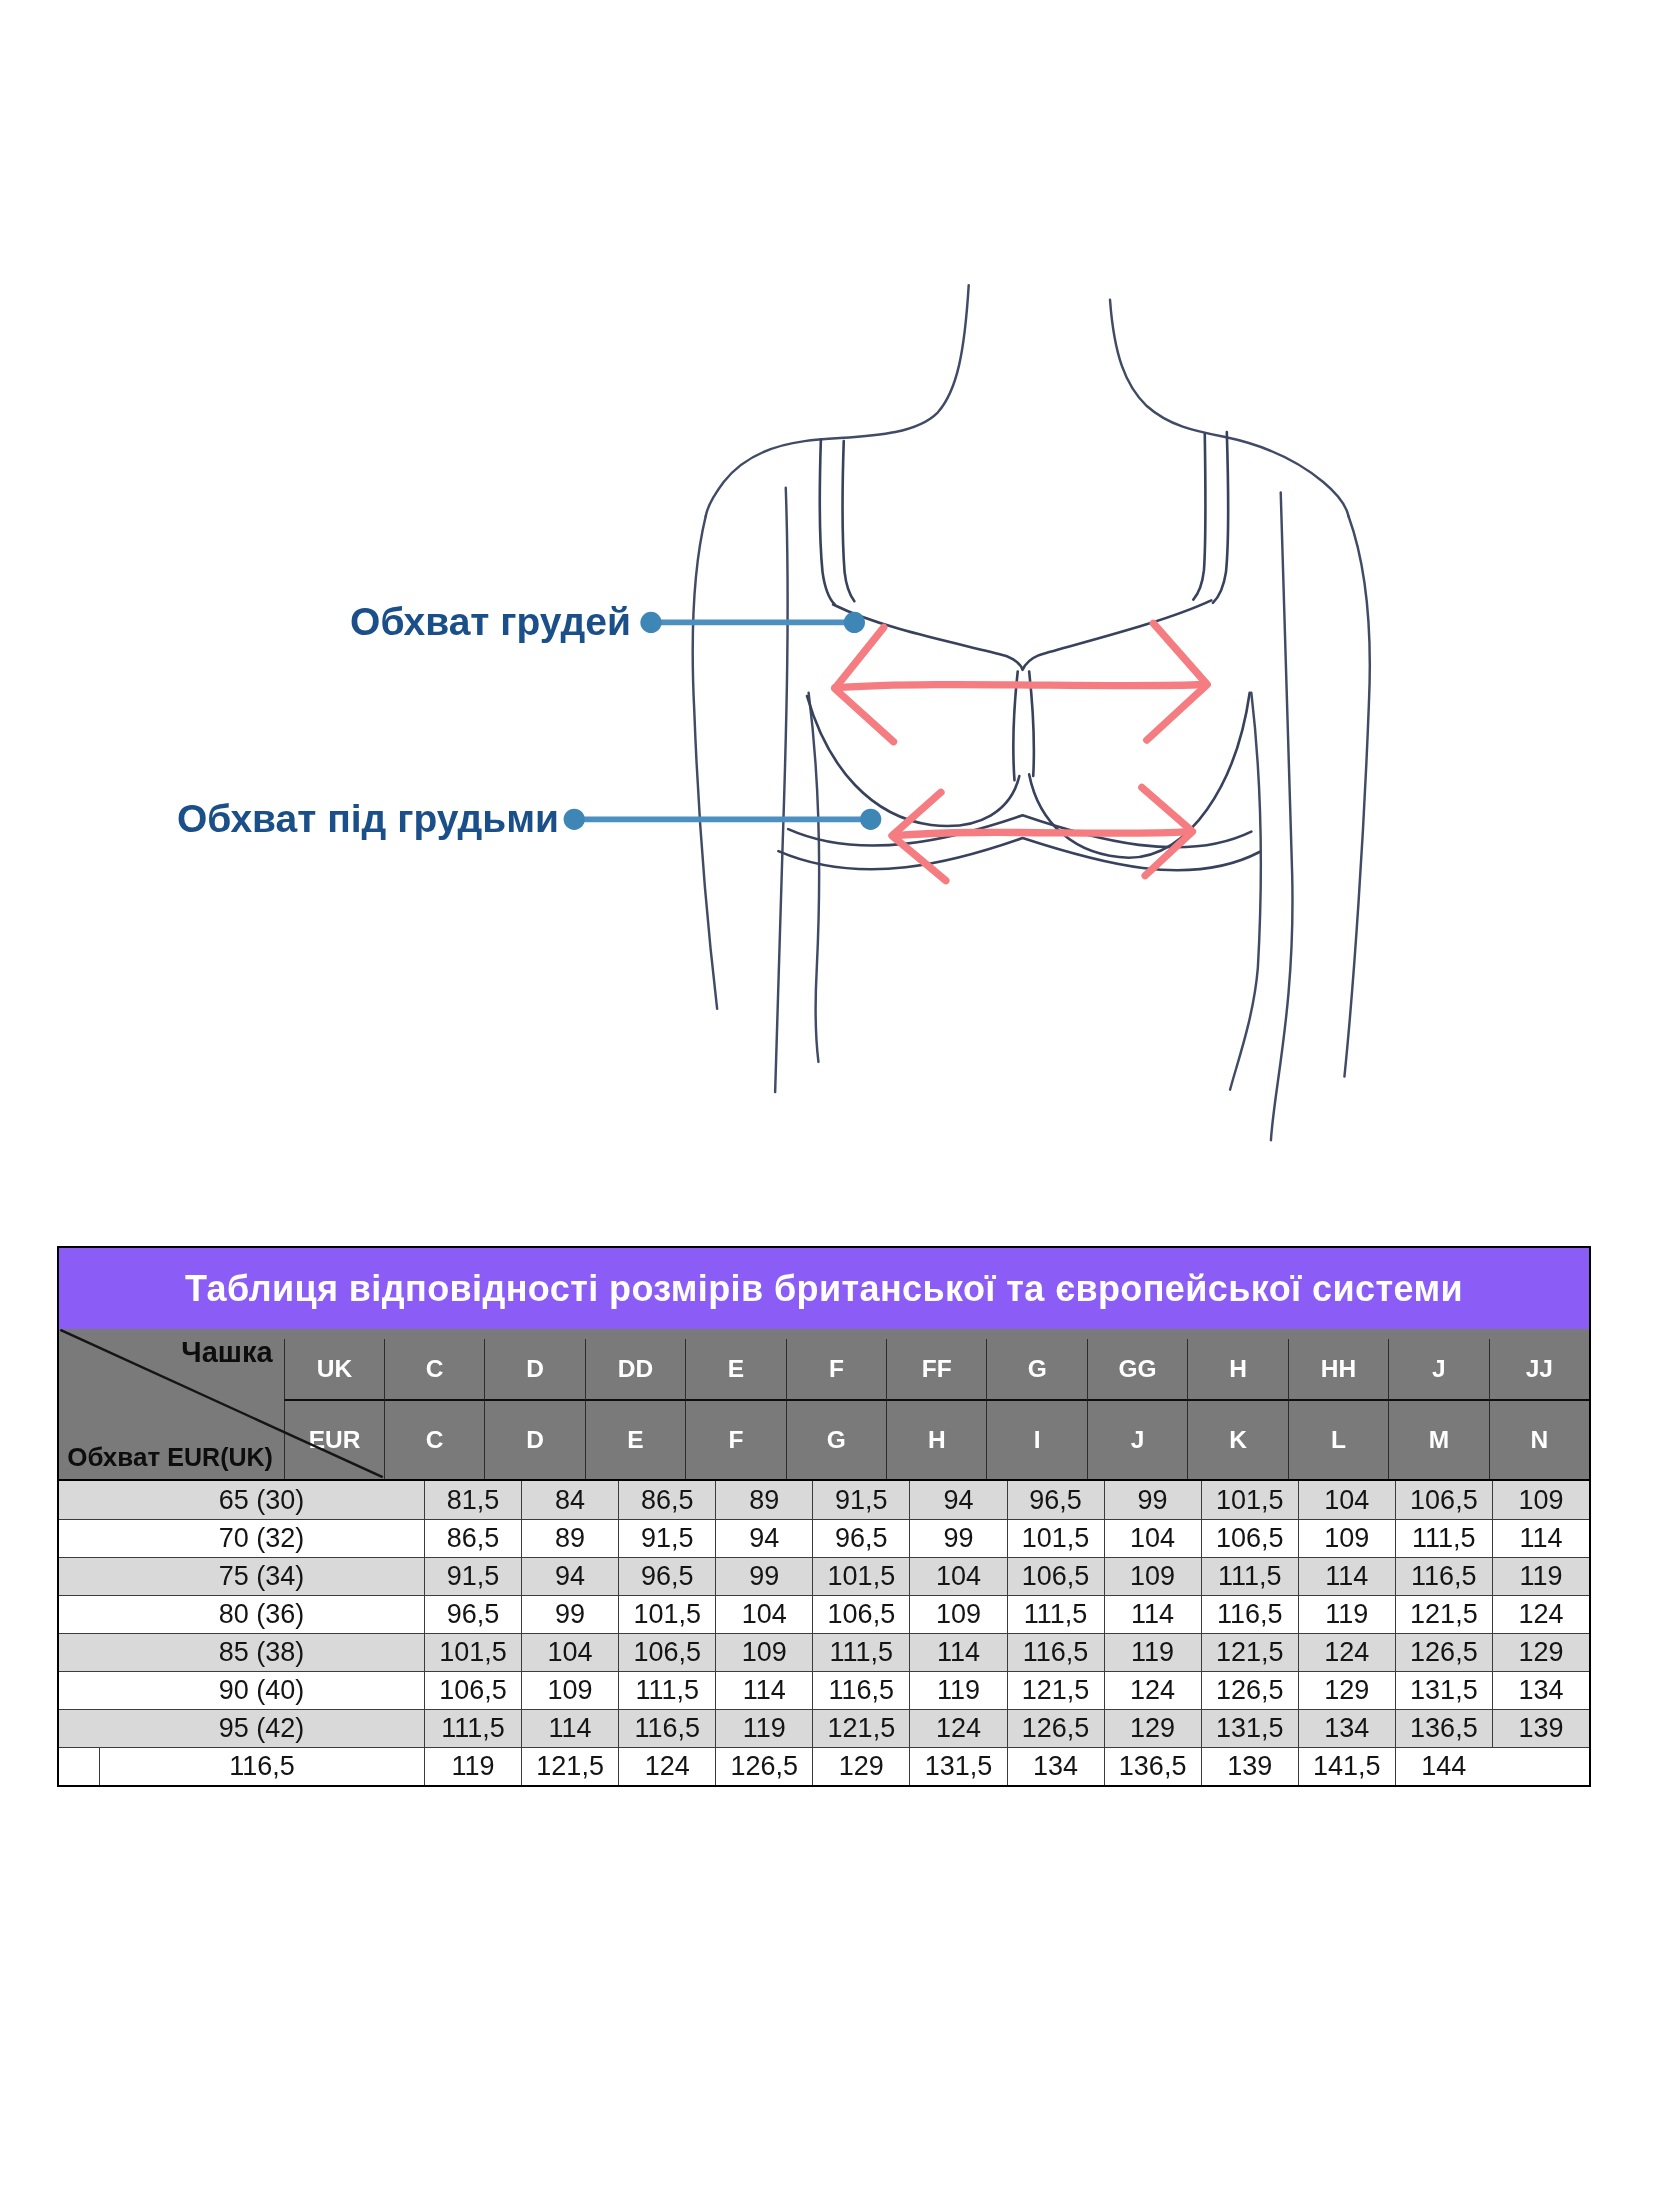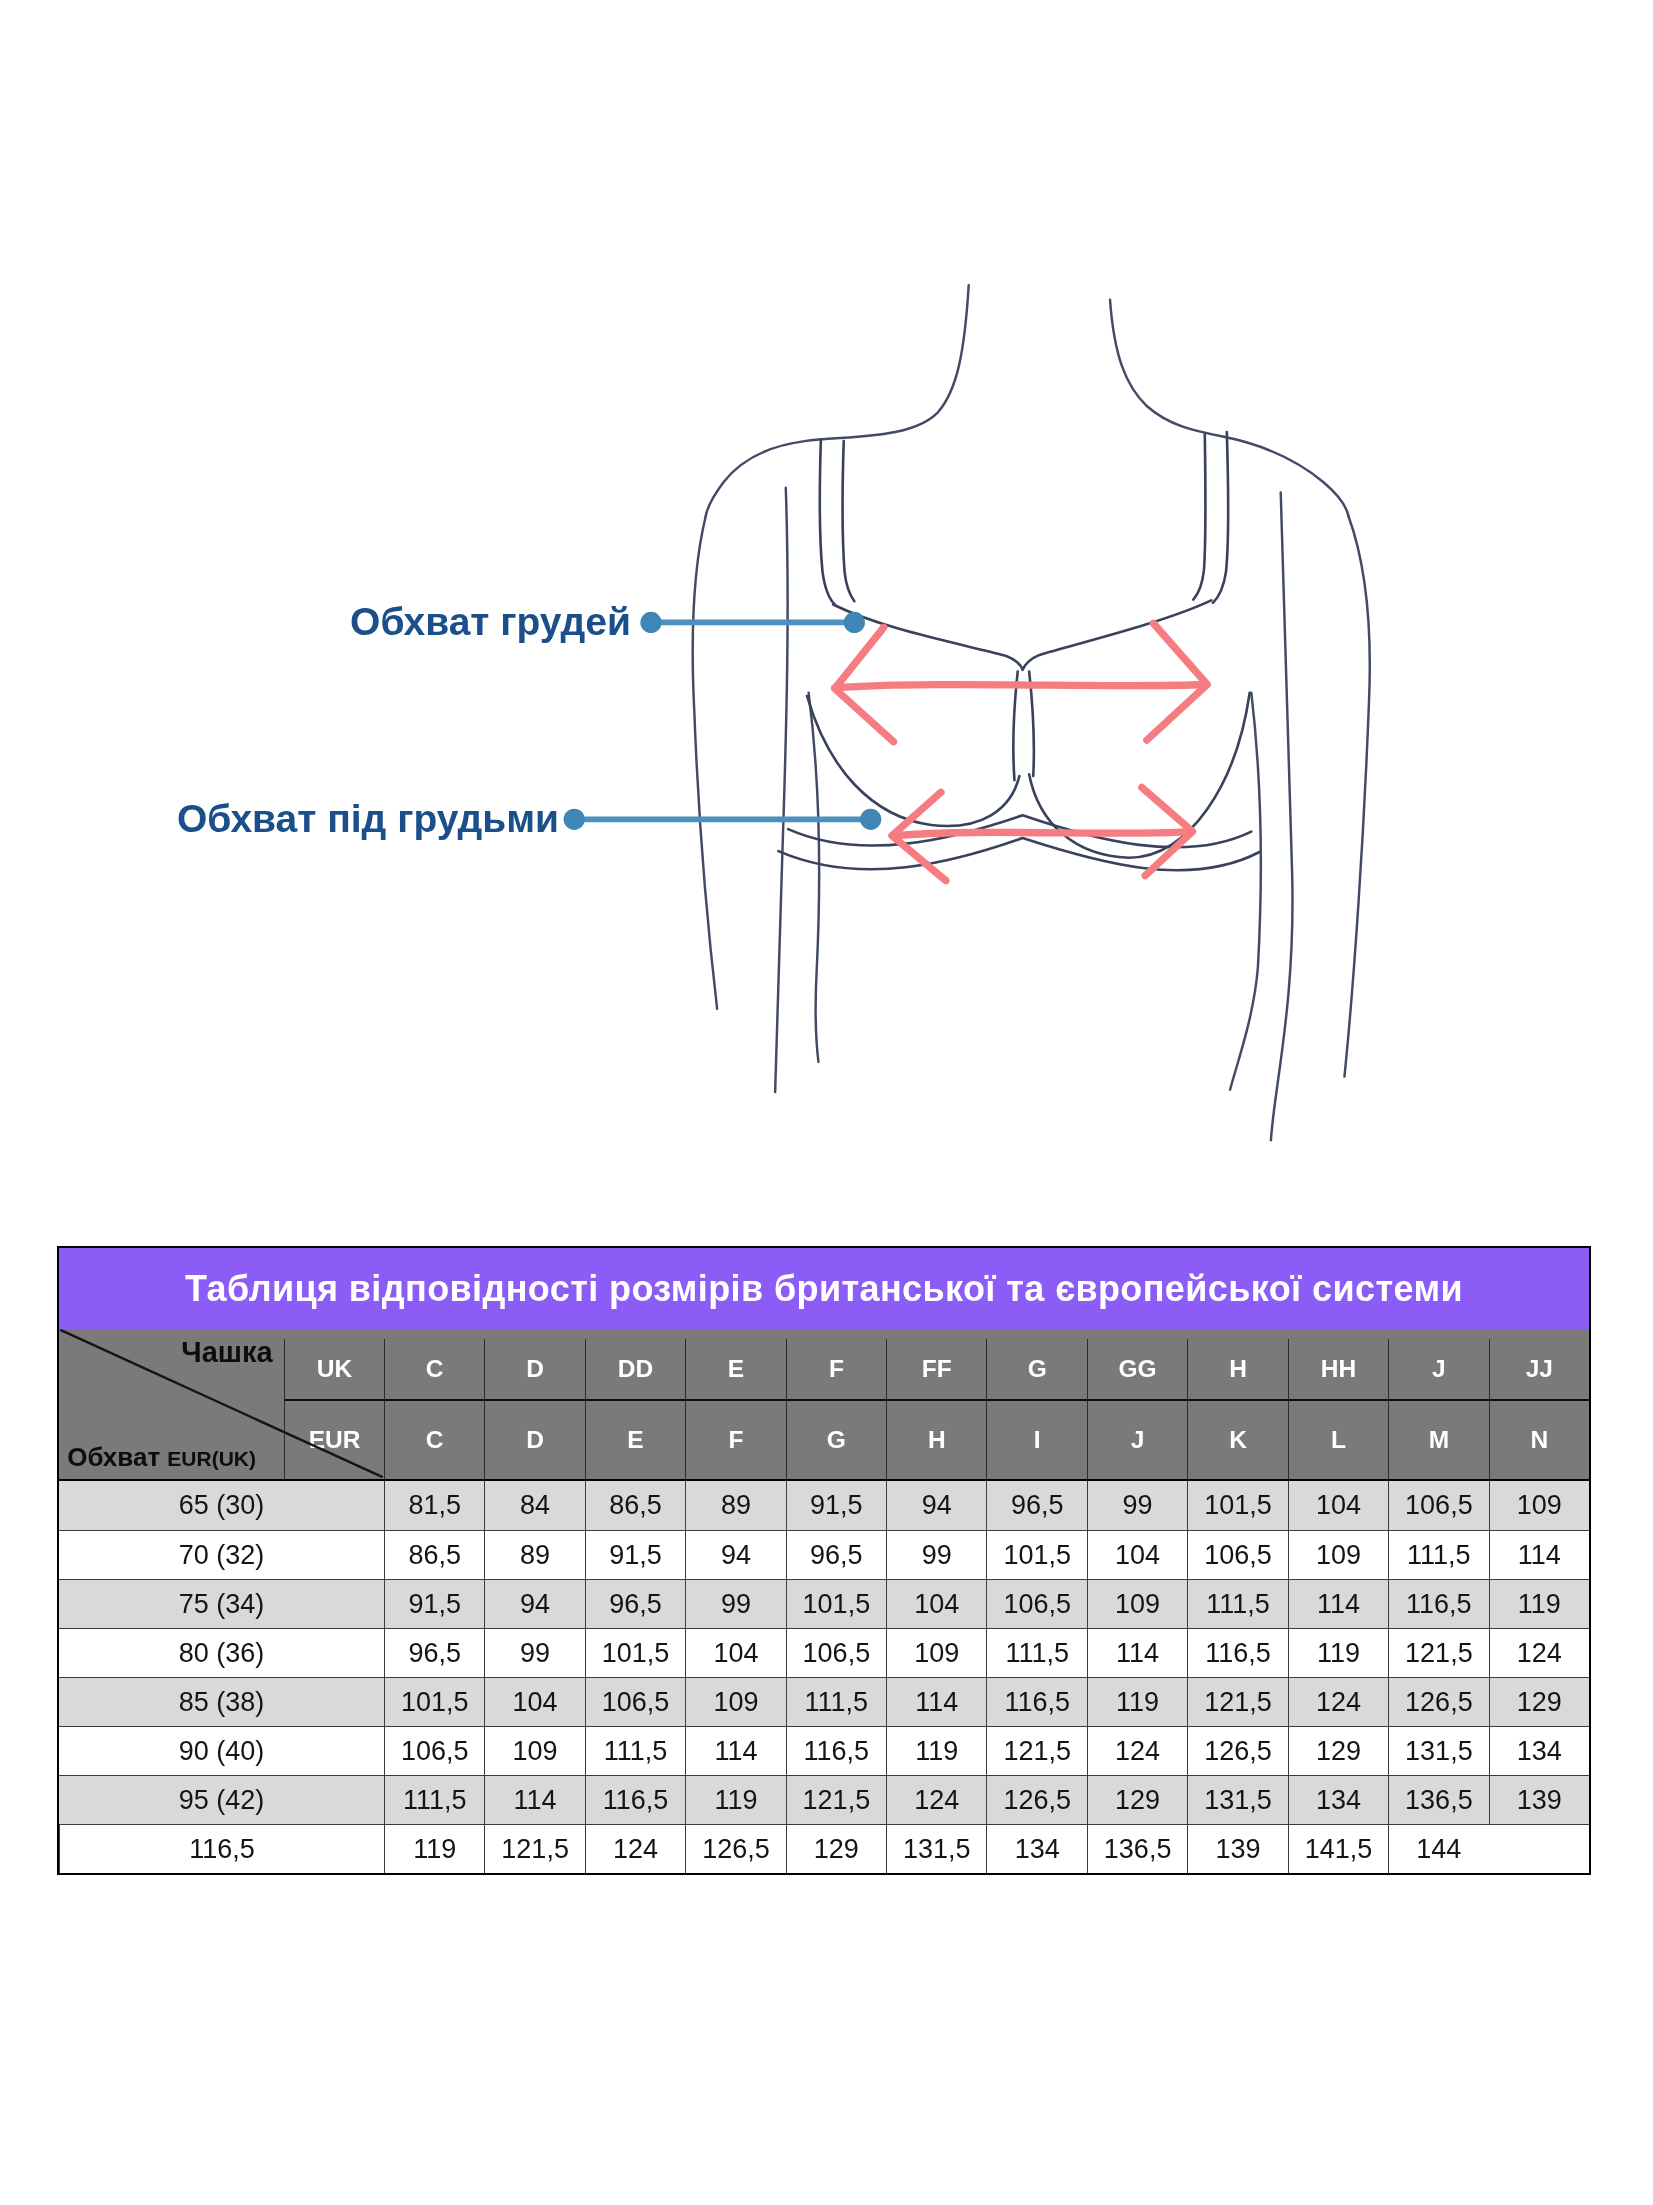--- a/index.html
+++ b/index.html
@@ -14,27 +14,27 @@
 
   
   .tbl{position:absolute;left:57px;top:1246px;width:1534px;box-sizing:border-box;border:2.5px solid #000;background:#fff;}
   .tbl-title{height:81px;background:#8b5cf6;color:#fff;display:flex;align-items:center;justify-content:center;
              font-size:36px;font-weight:700;white-space:nowrap;letter-spacing:0.4px;}
   .thead{display:grid;grid-template-columns:225px 100px repeat(12,1fr);grid-template-rows:72px 78px;
          position:relative;background:#7a7a7a;border-bottom:2.5px solid #000;}
   .corner{grid-column:1;grid-row:1/3;position:relative;padding-left:48px;}
   .corner-top{position:absolute;top:6.5px;right:11.4px;font-size:29px;font-weight:700;color:#0d0d0d;}
   .corner-bottom{position:absolute;bottom:6.5px;left:8.2px;font-size:26px;font-weight:700;color:#0d0d0d;white-space:nowrap;}
-  .corner-bottom .small{font-size:21px;}
+  .corner-bottom .small{font-size:25px;}
   .diag-svg{position:absolute;left:0;top:0;pointer-events:none;}
   .hcell{display:flex;align-items:center;justify-content:center;color:#fff;font-weight:700;font-size:24.5px;
          border-left:1.6px solid #2c2c2c;}
   .hcell.r1{border-bottom:2.5px solid #0d0d0d;margin-top:10px;}
   .tbody{display:block;}
-  .trow{display:grid;grid-template-columns:325px repeat(12,1fr);box-sizing:border-box;height:49px;border-top:1.6px solid #3c3c3c;}
+  .trow{display:grid;grid-template-columns:325px repeat(12,1fr);box-sizing:border-box;height:38px;border-top:1.6px solid #3c3c3c;padding-left:40px;}
   .trow:first-child{border-top:0;}
   .trow:nth-child(odd){background:#d9d9d9;}
   .trow:nth-child(even){background:#ffffff;}
   .bandcell{display:flex;align-items:center;justify-content:center;font-size:27px;color:#141414;}
   .dcell{display:flex;align-items:center;justify-content:center;font-size:27px;color:#141414;border-left:1.6px solid #3c3c3c;}
 </style>
 </head>
 <body>
 
 <div class="canvas">

